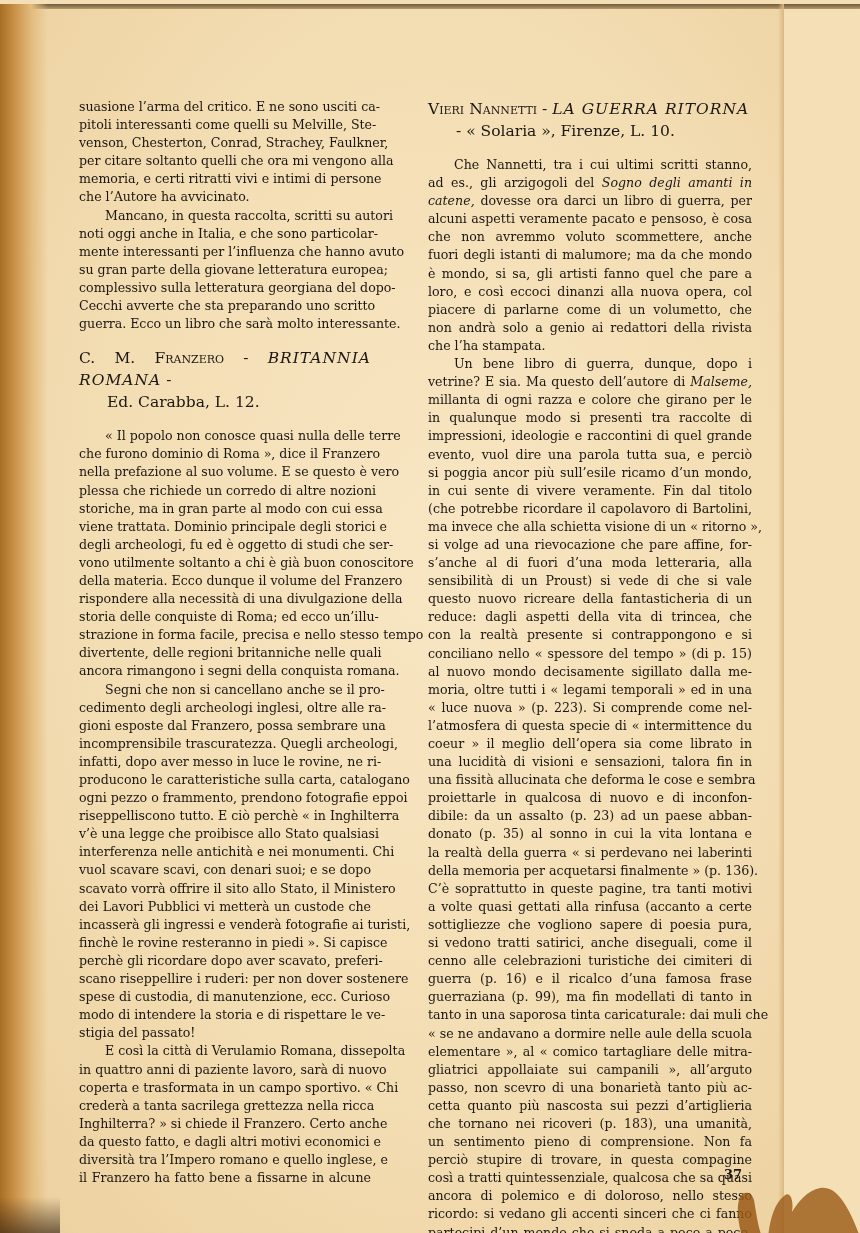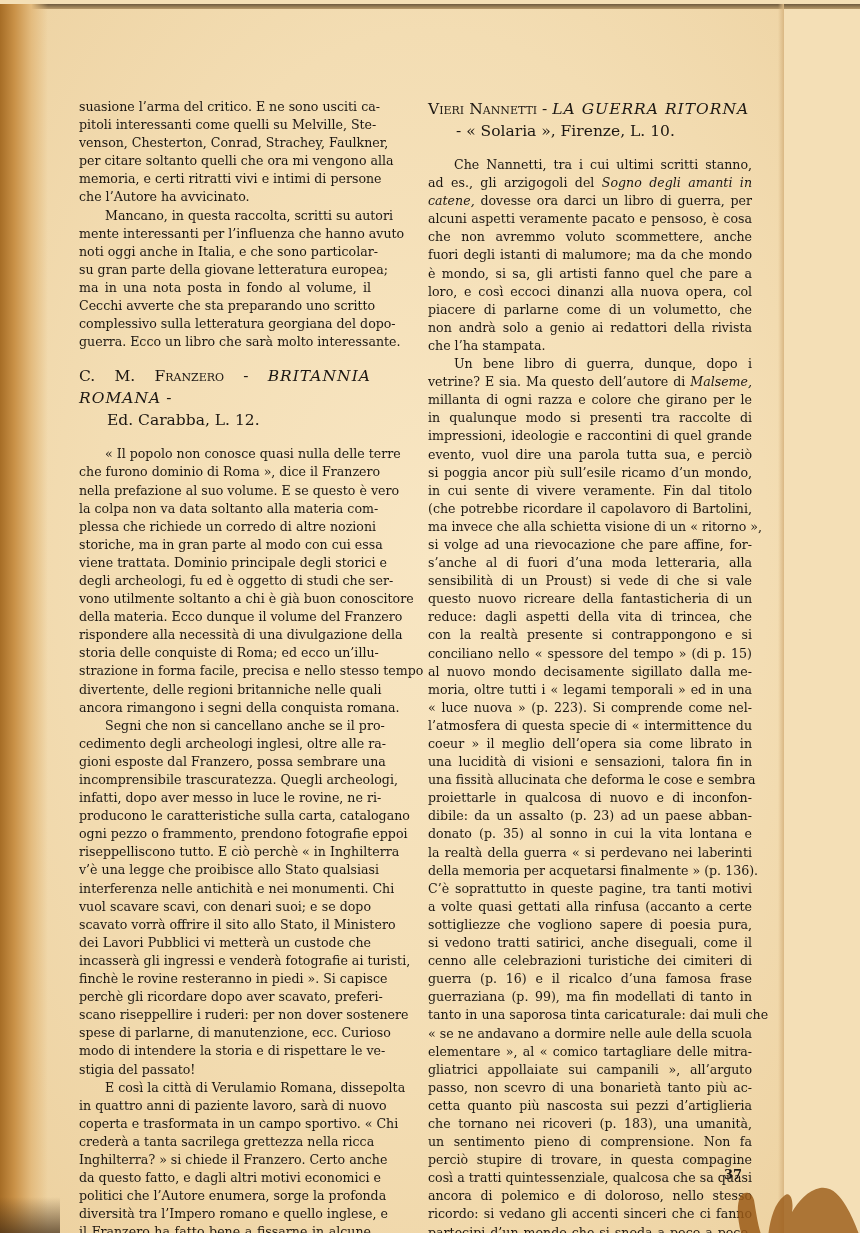--- a/index.html
+++ b/index.html
@@ -74,45 +74,43 @@
         <p>
           <span class="line">suasione l’arma del critico. E ne sono usciti ca-</span>
           <span class="line">pitoli interessanti come quelli su Melville, Ste-</span>
           <span class="line">venson, Chesterton, Conrad, Strachey, Faulkner,</span>
           <span class="line">per citare soltanto quelli che ora mi vengono alla</span>
           <span class="line">memoria, e certi ritratti vivi e intimi di persone</span>
           <span class="line last">che l’Autore ha avvicinato.</span>
         </p>
         <p>
           <span class="line indent">Mancano, in questa raccolta, scritti su autori</span>
+          <span class="line">noti oggi anche in Italia, e che sono particolar-</span>
           <span class="line">mente interessanti per l’influenza che hanno avuto</span>
-          <span class="line">noti oggi anche in Italia, e che sono particolar-</span>
           <span class="line">su gran parte della giovane letteratura europea;</span>
-          <span class="line">ma in una nota posta in fondo al volume, il</span>
+          <span class="line">complessivo sulla letteratura georgiana del dopo-</span>
           <span class="line">Cecchi avverte che sta preparando uno scritto</span>
-          <span class="line">complessivo sulla letteratura georgiana del dopo-</span>
           <span class="line last">guerra. Ecco un libro che sarà molto interessante.</span>
         </p>
       </div>
 
     <div class="review-head">
       <span>C. M.</span>
       <span class="author-caps">Franzero</span>
       <span>-</span>
       <span class="title">BRITANNIA ROMANA</span>
       <span>-</span>
       <span class="pub">Ed. Carabba, L. 12.</span>
     </div>
 
     <div id="left-review">
         <p>
           <span class="line indent">« Il popolo non conosce quasi nulla delle terre</span>
           <span class="line">che furono dominio di Roma », dice il Franzero</span>
           <span class="line">nella prefazione al suo volume. E se questo è vero</span>
-          <span class="line">la colpa non va data soltanto alla materia com-</span>
           <span class="line">plessa che richiede un corredo di altre nozioni</span>
           <span class="line">storiche, ma in gran parte al modo con cui essa</span>
           <span class="line">viene trattata. Dominio principale degli storici e</span>
           <span class="line">degli archeologi, fu ed è oggetto di studi che ser-</span>
           <span class="line">vono utilmente soltanto a chi è già buon conoscitore</span>
           <span class="line">della materia. Ecco dunque il volume del Franzero</span>
           <span class="line">rispondere alla necessità di una divulgazione della</span>
           <span class="line">storia delle conquiste di Roma; ed ecco un’illu-</span>
           <span class="line">strazione in forma facile, precisa e nello stesso tempo</span>
           <span class="line">divertente, delle regioni britanniche nelle quali</span>
@@ -129,32 +127,31 @@
           <span class="line">riseppelliscono tutto. E ciò perchè « in Inghilterra</span>
           <span class="line">v’è una legge che proibisce allo Stato qualsiasi</span>
           <span class="line">interferenza nelle antichità e nei monumenti. Chi</span>
           <span class="line">vuol scavare scavi, con denari suoi; e se dopo</span>
           <span class="line">scavato vorrà offrire il sito allo Stato, il Ministero</span>
           <span class="line">dei Lavori Pubblici vi metterà un custode che</span>
           <span class="line">incasserà gli ingressi e venderà fotografie ai turisti,</span>
           <span class="line">finchè le rovine resteranno in piedi ». Si capisce</span>
           <span class="line">perchè gli ricordare dopo aver scavato, preferi-</span>
           <span class="line">scano riseppellire i ruderi: per non dover sostenere</span>
-          <span class="line">spese di parlarne, di manutenzione, ecc. Curioso</span>
+          <span class="line">spese di custodia, di manutenzione, ecc. Curioso</span>
           <span class="line">modo di intendere la storia e di rispettare le ve-</span>
           <span class="line last">stigia del passato!</span>
         </p>
         <p>
           <span class="line indent">E così la città di Verulamio Romana, dissepolta</span>
           <span class="line">in quattro anni di paziente lavoro, sarà di nuovo</span>
           <span class="line">coperta e trasformata in un campo sportivo. « Chi</span>
           <span class="line">crederà a tanta sacrilega grettezza nella ricca</span>
           <span class="line">Inghilterra? » si chiede il Franzero. Certo anche</span>
           <span class="line">da questo fatto, e dagli altri motivi economici e</span>
-          <span class="line">politici che l’Autore enumera, sorge la profonda</span>
           <span class="line">diversità tra l’Impero romano e quello inglese, e</span>
           <span class="line">il Franzero ha fatto bene a fissarne in alcune</span>
         </p>
       </div>
   </div>
 
   <div class="column col-right">
     <div class="review-head">
       <span class="author-caps">Vieri</span>
       <span class="author-caps">Nannetti</span>

